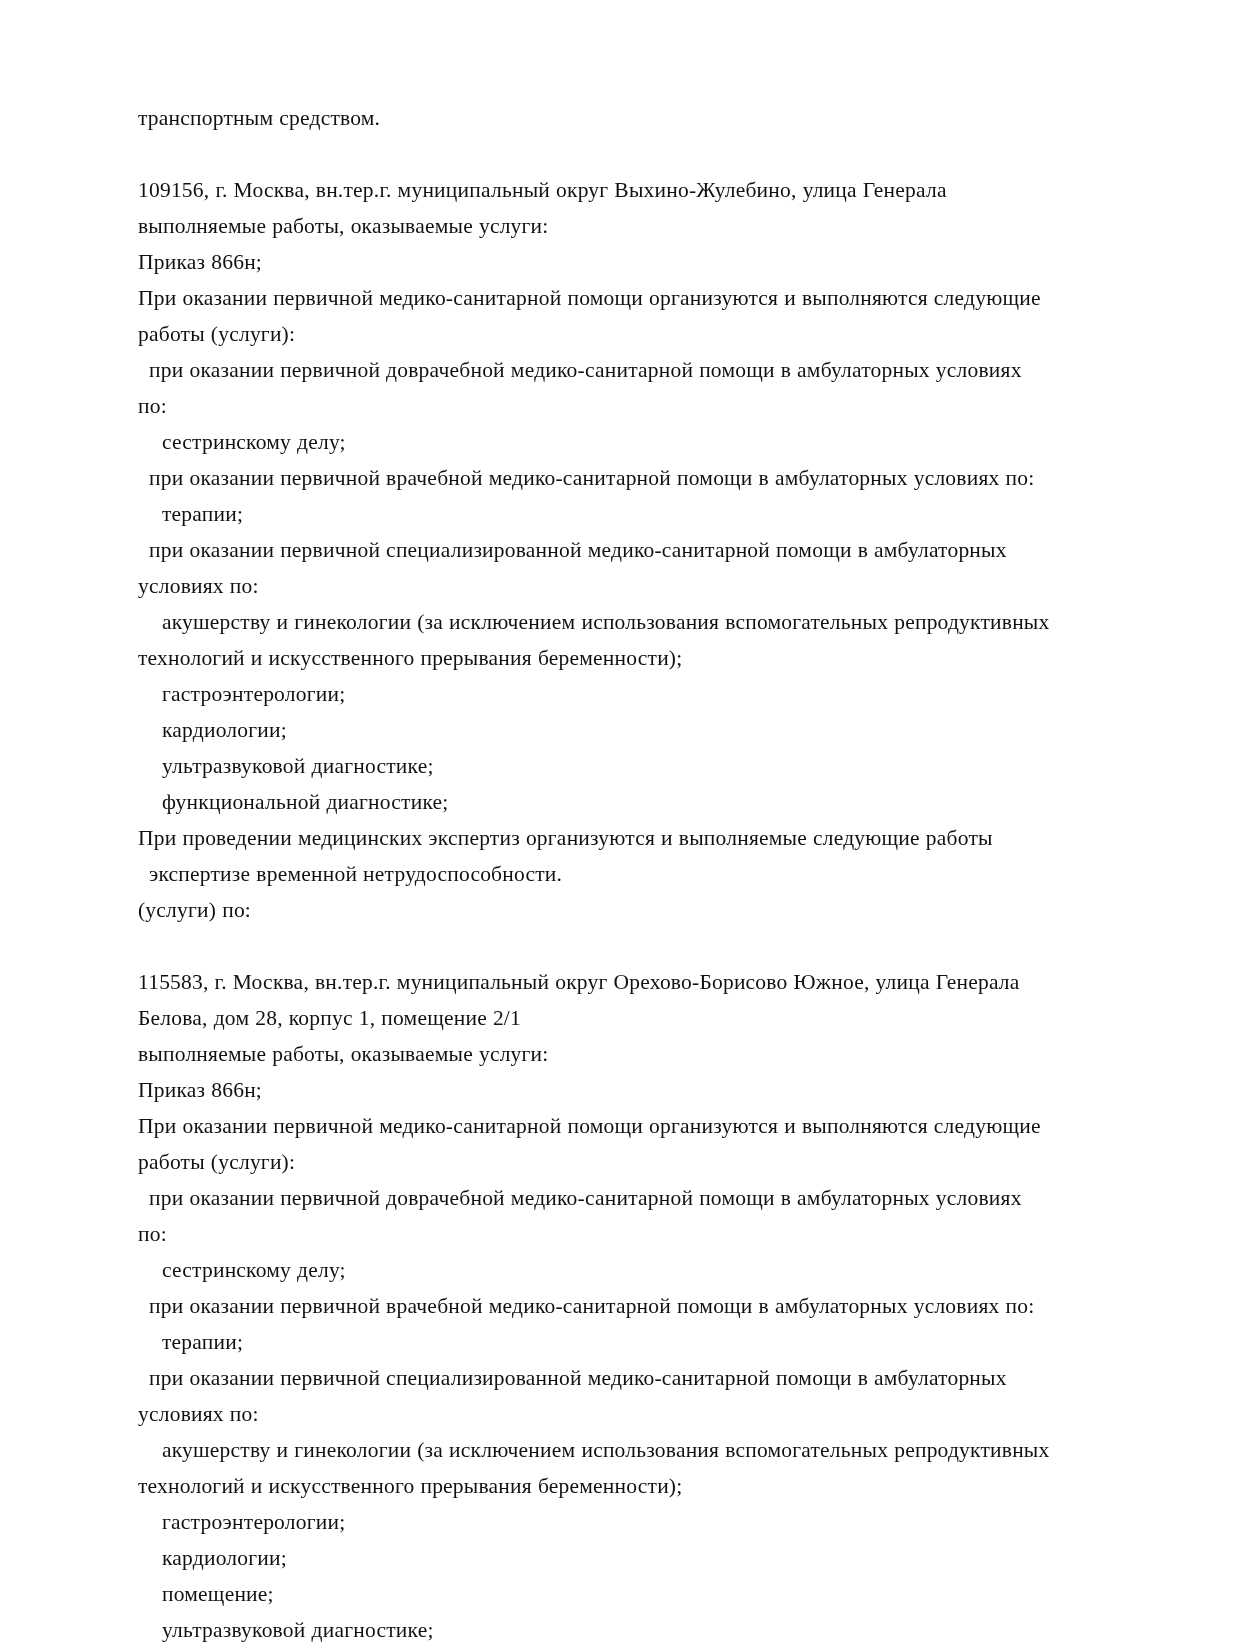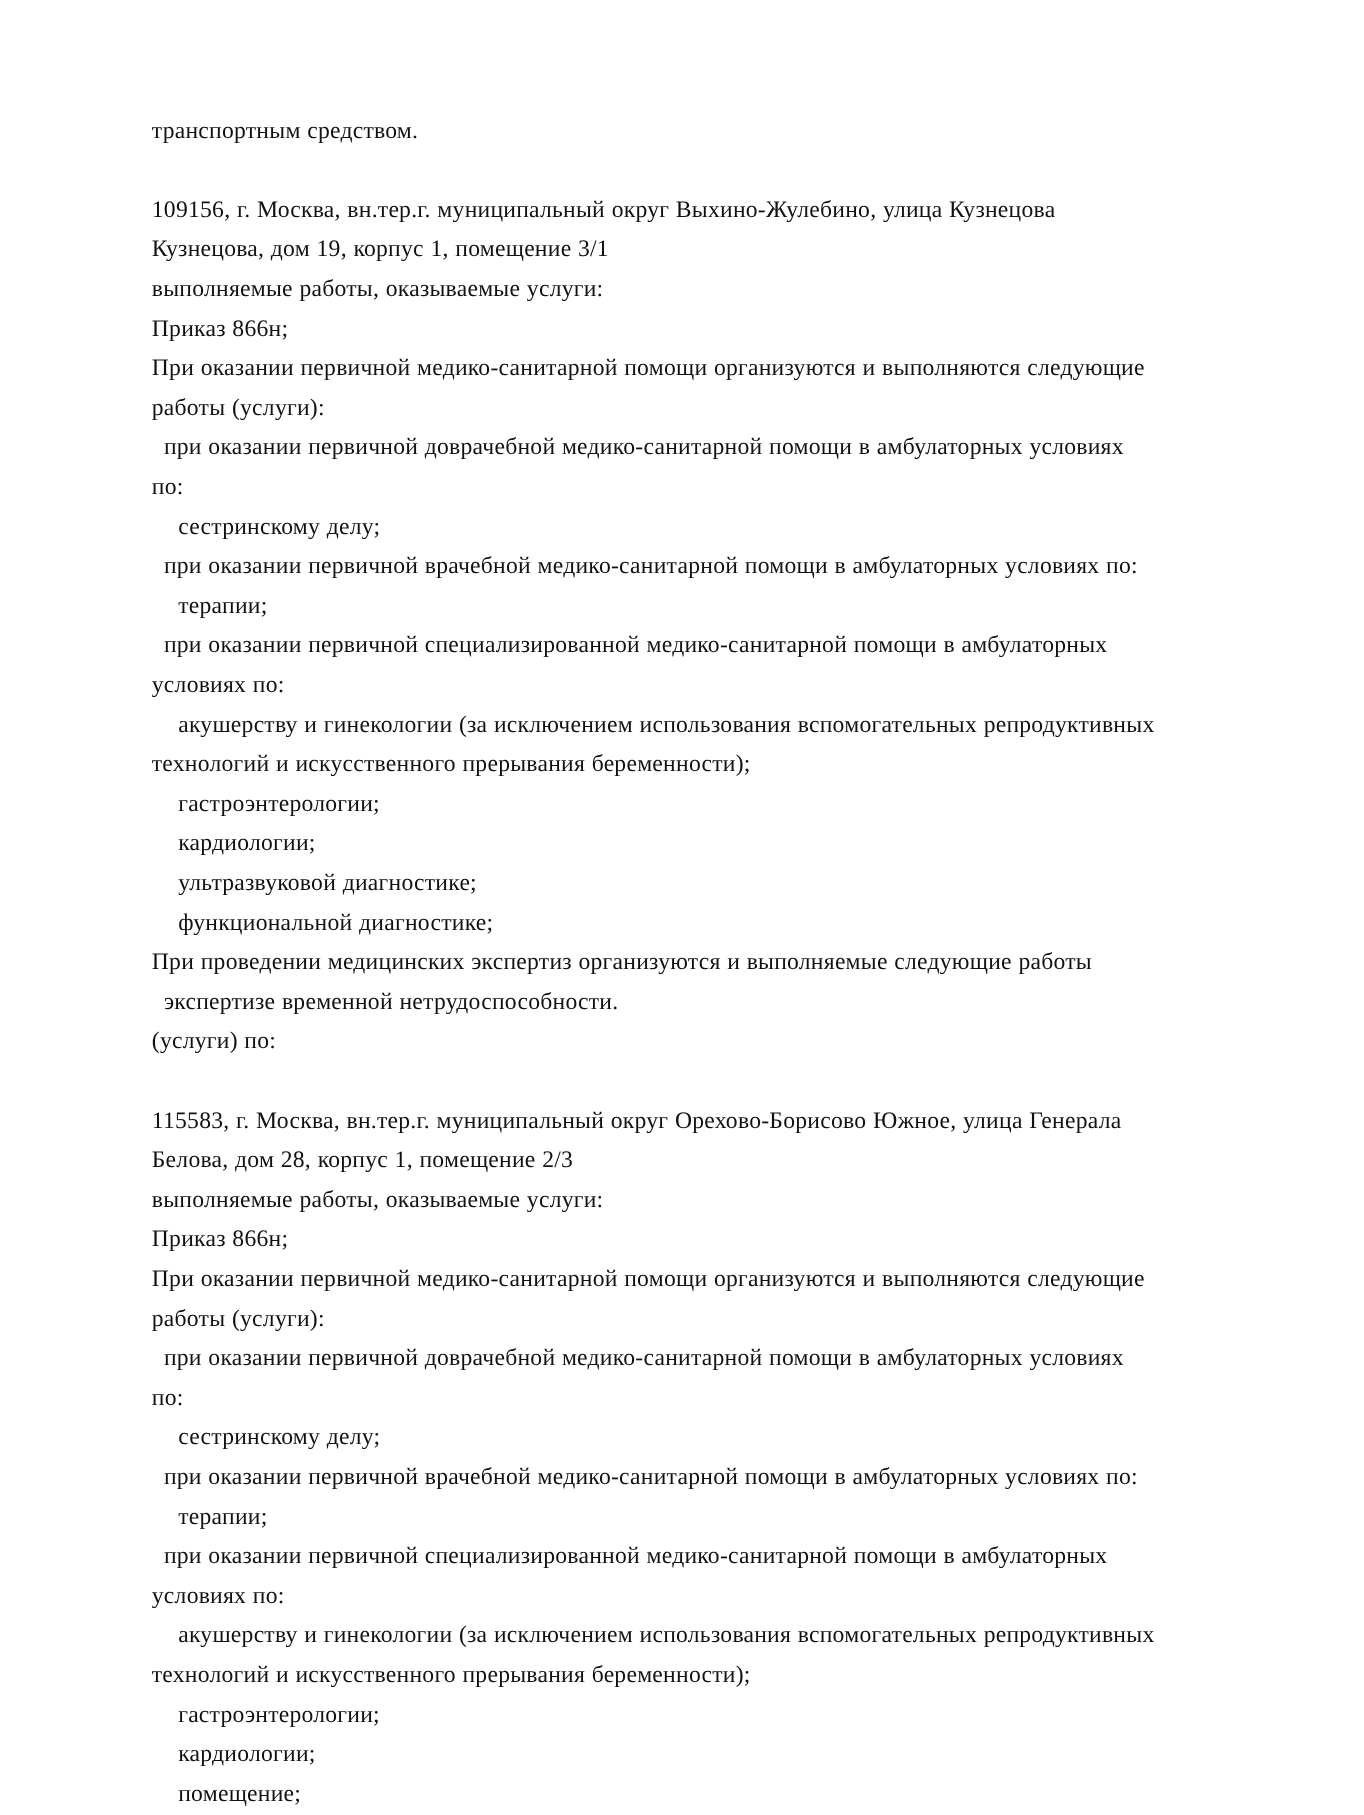--- a/index.html
+++ b/index.html
@@ -46,22 +46,21 @@
 
 <div class="page">
   <div class="doc-body">
 
     <div class="line ind-0">транспортным средством.</div>
 
     <div class="spacer-block"></div>
 
     <div id="blocks-container">
         <div>
-          <div class="line ind-0">109156, г. Москва, вн.тер.г. муниципальный округ Выхино-Жулебино, улица Кузнецова</div>
-          <div class="line ind-0">Кузнецова, дом 19, корпус 1, помещение 3/1</div>
+          <div class="line ind-0">109156, г. Москва, вн.тер.г. муниципальный округ Выхино-Жулебино, улица Генерала</div>
           <div class="line ind-0">выполняемые работы, оказываемые услуги:</div>
           <div class="line ind-0">Приказ 866н;</div>
           <div class="line ind-0">При оказании первичной медико-санитарной помощи организуются и выполняются следующие</div>
           <div class="line ind-0">работы (услуги):</div>
           <div class="line ind-1">при оказании первичной доврачебной медико-санитарной помощи в амбулаторных условиях</div>
           <div class="line ind-0">по:</div>
           <div class="line ind-2">сестринскому делу;</div>
           <div class="line ind-1">при оказании первичной врачебной медико-санитарной помощи в амбулаторных условиях по:</div>
           <div class="line ind-2">терапии;</div>
           <div class="line ind-1">при оказании первичной специализированной медико-санитарной помощи в амбулаторных</div>
@@ -72,21 +71,21 @@
           <div class="line ind-2">кардиологии;</div>
           <div class="line ind-2">ультразвуковой диагностике;</div>
           <div class="line ind-2">функциональной диагностике;</div>
           <div class="line ind-0">При проведении медицинских экспертиз организуются и выполняемые следующие работы</div>
           <div class="line ind-1">экспертизе временной нетрудоспособности.</div>
           <div class="line ind-0">(услуги) по:</div>
         </div>
         <div class="spacer-block"></div>
         <div>
           <div class="line ind-0">115583, г. Москва, вн.тер.г. муниципальный округ Орехово-Борисово Южное, улица Генерала</div>
-          <div class="line ind-0">Белова, дом 28, корпус 1, помещение 2/3</div>
+          <div class="line ind-0">Белова, дом 28, корпус 1, помещение 2/1</div>
           <div class="line ind-0">выполняемые работы, оказываемые услуги:</div>
           <div class="line ind-0">Приказ 866н;</div>
           <div class="line ind-0">При оказании первичной медико-санитарной помощи организуются и выполняются следующие</div>
           <div class="line ind-0">работы (услуги):</div>
           <div class="line ind-1">при оказании первичной доврачебной медико-санитарной помощи в амбулаторных условиях</div>
           <div class="line ind-0">по:</div>
           <div class="line ind-2">сестринскому делу;</div>
           <div class="line ind-1">при оказании первичной врачебной медико-санитарной помощи в амбулаторных условиях по:</div>
           <div class="line ind-2">терапии;</div>
           <div class="line ind-1">при оказании первичной специализированной медико-санитарной помощи в амбулаторных</div>

